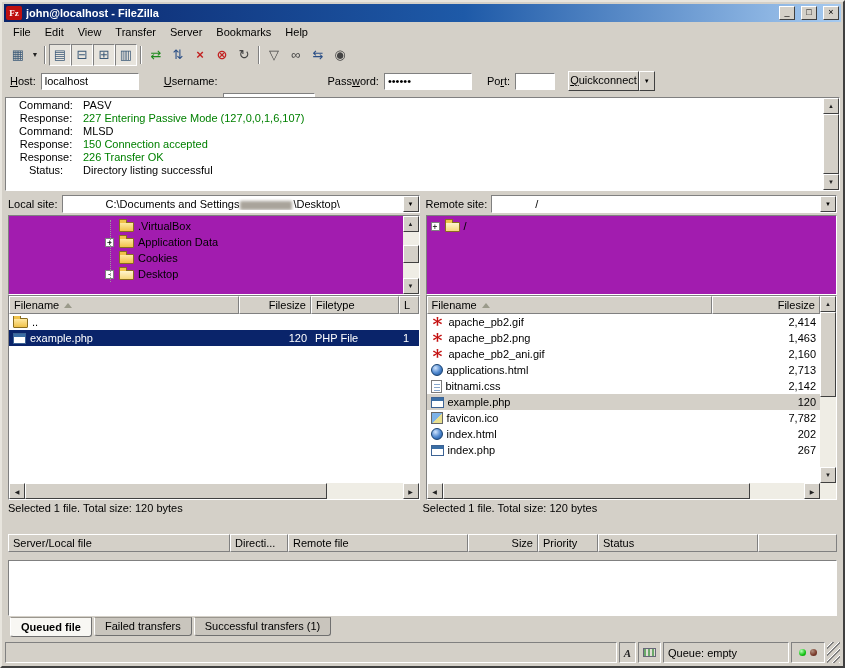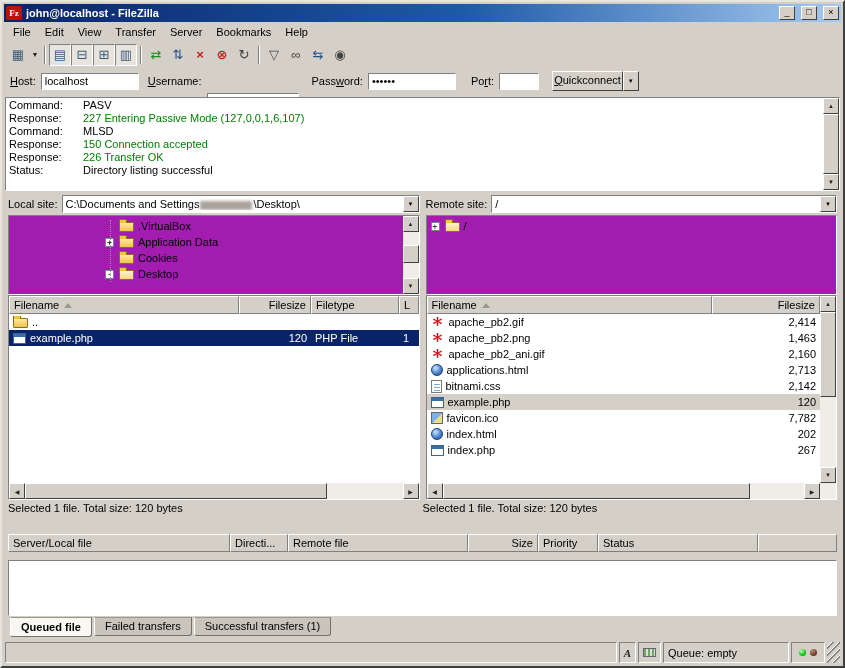--- a/index.html
+++ b/index.html
@@ -38,39 +38,39 @@
     font:11px "Liberation Sans","DejaVu Sans",sans-serif;padding:1px 3px;}
   .qc-group{display:flex;margin-left:8px;}
   .qc-btn{height:20px;background:#d4d0c8;border:1px solid;border-color:#fff #404040 #404040 #fff;
     padding:2px 1px;cursor:default;white-space:nowrap;}
   .qc-drop{width:16px;height:20px;background:#d4d0c8;border:1px solid;border-color:#fff #404040 #404040 #fff;
     font-size:6px;text-align:center;line-height:18px;cursor:default;}
   
   .logwrap{height:94px;flex:none;margin:2px 1px;background:#fff;border:1px solid;border-color:#808080 #fff #fff #808080;
     display:flex;}
   .log{flex:1;padding:1px 3px;overflow:hidden;}
-  .logline{display:flex;height:13px;line-height:13px;white-space:nowrap;}
+  .logline{display:flex;height:13px;line-height:13px;white-space:nowrap;text-align:center;}
   .logline .pfx{width:74px;flex:none;}
   .logline.kind-response .msg{color:#008000;}
   .logline.kind-command .msg{color:#000;}
   .logline.kind-status .msg{color:#000;}
   
   .vscroll{width:16px;flex:none;background:#efede5;display:flex;flex-direction:column;}
   .hscroll{height:16px;flex:none;background:#efede5;display:flex;}
   .sb-btn{width:16px;height:16px;flex:none;background:#d4d0c8;border:1px solid;border-color:#fff #404040 #404040 #fff;
     font-size:6px;color:#222;display:flex;align-items:center;justify-content:center;cursor:default;}
   .sb-track{flex:1;position:relative;}
   .sb-thumb{position:absolute;background:#d4d0c8;border:1px solid;border-color:#fff #404040 #404040 #fff;}
   .v-thumb{left:0;right:0;}
   .h-thumb{top:0;bottom:0;}
   
   .sites-row{height:22px;flex:none;display:flex;padding:1px 4px;align-items:center;}
   .site-half{flex:1;display:flex;align-items:center;gap:4px;min-width:0;}
   .combo{flex:1;height:18px;background:#fff;border:1px solid;border-color:#808080 #fff #fff #808080;
-    display:flex;align-items:center;min-width:0;}
+    display:flex;align-items:center;min-width:0;padding-left:40px;}
   .combo .cval{flex:1;padding:0 3px;white-space:nowrap;overflow:hidden;}
   .combo .cbtn{width:16px;height:16px;flex:none;background:#d4d0c8;border:1px solid;border-color:#fff #404040 #404040 #fff;
     font-size:6px;text-align:center;line-height:14px;cursor:default;}
   .redacted{display:inline-block;width:52px;height:9px;background:#a9a49b;filter:blur(1.5px);
     border-radius:1px;vertical-align:middle;margin:0 1px;}
   .vsplit{width:6px;flex:none;cursor:col-resize;}
   
   .trees-row{height:80px;flex:none;display:flex;padding:0 4px;}
   .treebox{flex:1;background:#a21caf;border:1px solid;border-color:#808080 #fff #fff #808080;display:flex;min-width:0;}
   .tree-items{flex:1;padding-top:2px;position:relative;overflow:hidden;}
@@ -188,21 +188,21 @@
     <span class="tsep"></span>
     <span class="tbtn c-gray">▽</span>
     <span class="tbtn c-gray">∞</span>
     <span class="tbtn c-blue">⇆</span>
     <span class="tbtn c-gray">◉</span>
   </div>
 
   <div class="quickbar">
     <span class="qlabel"><span></span><span class="qkey">H</span><span>ost:</span></span>
     <input class="qinput" style="width: 98px;" value="localhost">
-    <span class="qlabel" style="margin-left:4px"><span></span><span class="qkey">U</span><span>sername:</span></span>
+    <span class="qlabel" style="margin-left:20px"><span></span><span class="qkey">U</span><span>sername:</span></span>
     <input class="qinput" style="width: 92px; margin-top: 40px;" value="john">
     <span class="qlabel" style="margin-left:8px"><span>Pass</span><span class="qkey">w</span><span>ord:</span></span>
     <input class="qinput" style="width: 88px;" value="••••••">
     <span class="qlabel" style="margin-left:10px"><span>Po</span><span class="qkey">r</span><span>t:</span></span>
     <input class="qinput" style="width: 40px;" value="">
     <span class="qc-group">
       <span class="qc-btn"><span class="qkey">Q</span><span>uickconnect</span></span>
       <span class="qc-drop">▼</span>
     </span>
   </div>

